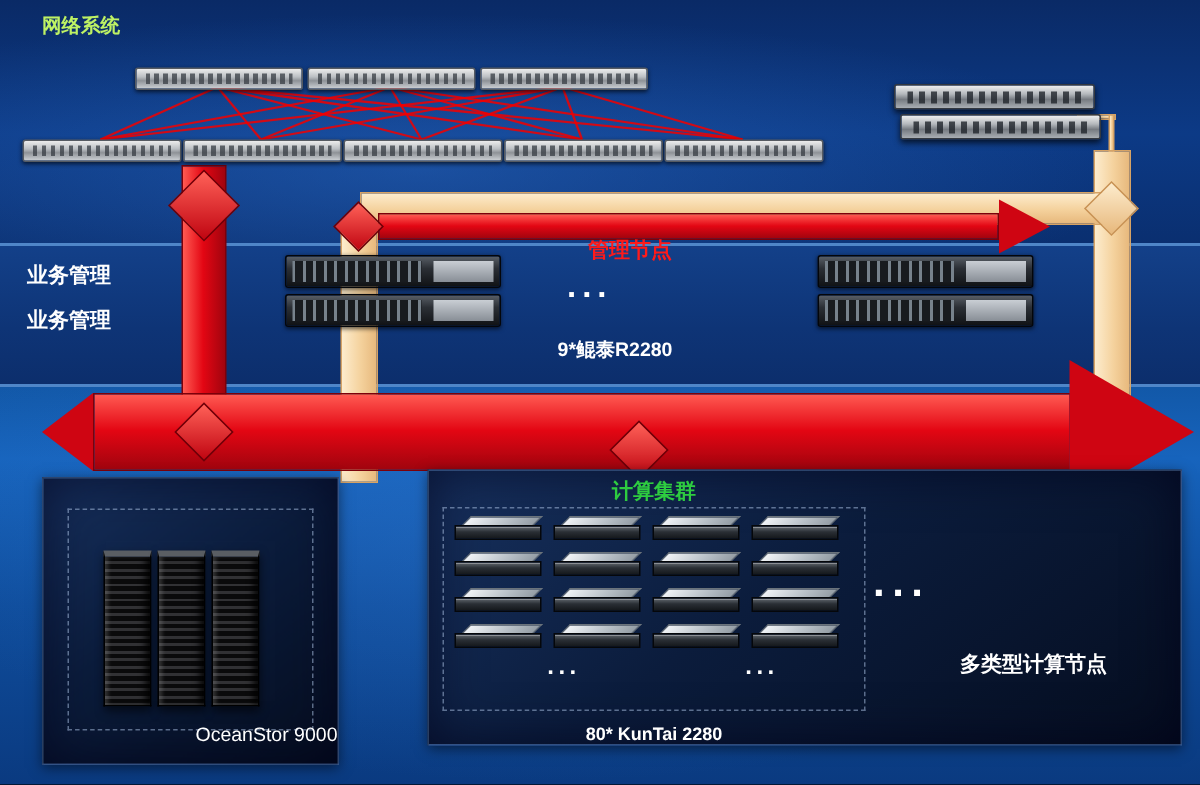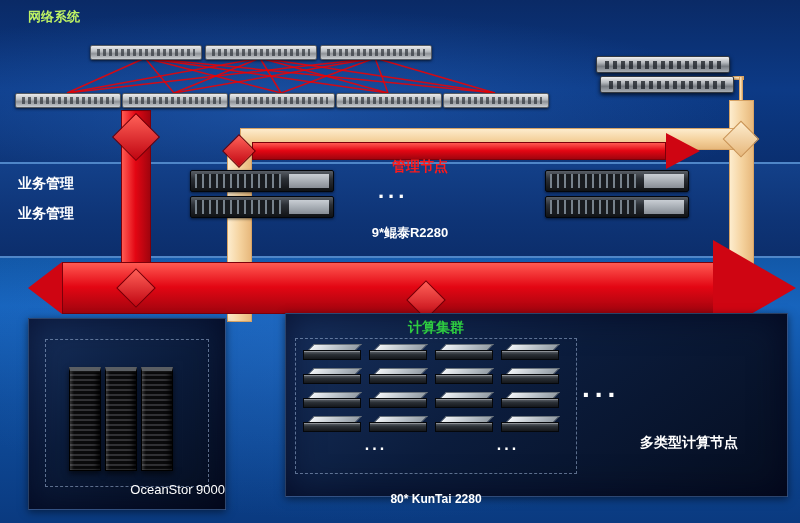--- a/index.html
+++ b/index.html
@@ -195,21 +195,21 @@
           <div class="cs-top"></div>
           <div class="cs-front"></div>
         </div>
         <div class="cs" style="left: 215px; top: 102px;">
           <div class="cs-top"></div>
           <div class="cs-front"></div>
         </div>
       </div>
     <div class="txt bold w" style="left:55px;top:122px;width:70px;text-align:center;font-size:16px;letter-spacing:3px;">...</div>
     <div class="txt bold w" style="left:187px;top:122px;width:70px;text-align:center;font-size:16px;letter-spacing:3px;">...</div>
-    <div class="txt bold w" style="left:75px;top:178px;width:150px;text-align:center;font-size:12px;">80* KunTai 2280</div>
+    <div class="txt bold w" style="left:75px;top:168px;width:150px;text-align:center;font-size:12px;">80* KunTai 2280</div>
     <div class="txt bold w" style="left:296px;top:58px;font-size:28px;letter-spacing:5px;">...</div>
     <div class="txt bold w" style="left:354px;top:80px;font-size:14px;margin-top:40px;">多类型计算节点</div>
   </div>
 
 <div class="switch" style="left: 90px; top: 45px; width: 110px;"></div>
     <div class="switch" style="left: 205px; top: 45px; width: 110px;"></div>
     <div class="switch" style="left: 320px; top: 45px; width: 110px;"></div>
     <div class="switch" style="left: 15px; top: 93px; width: 104px;"></div>
     <div class="switch" style="left: 122px; top: 93px; width: 104px;"></div>
     <div class="switch" style="left: 229px; top: 93px; width: 104px;"></div>

